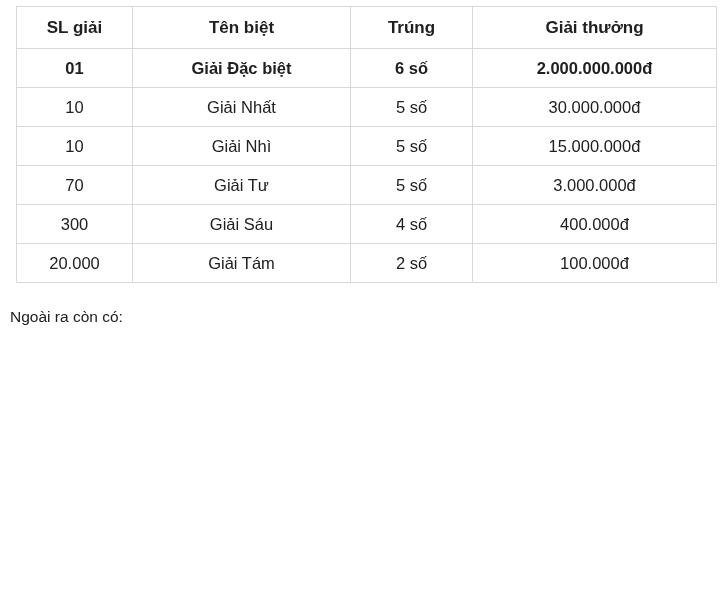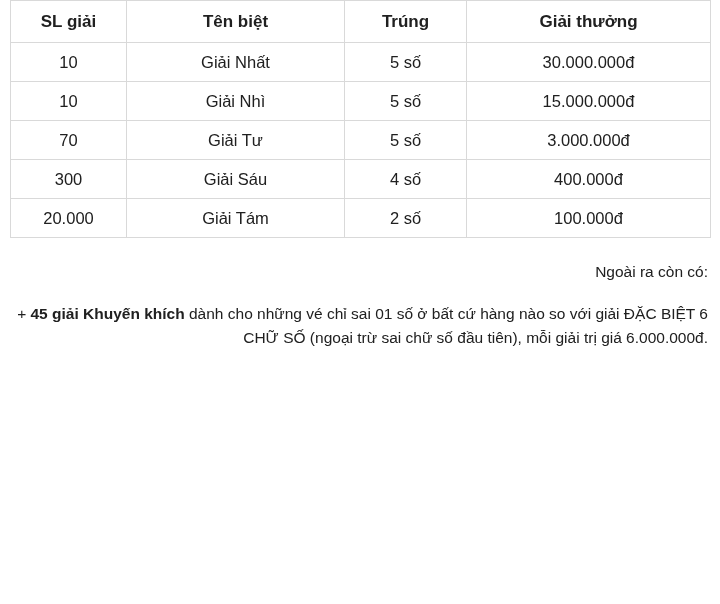--- a/index.html
+++ b/index.html
@@ -12,21 +12,21 @@
     background: #ffffff;
     font-family: "Liberation Sans", sans-serif;
     color: #1a1a1a;
     -webkit-font-smoothing: antialiased;
   }
   .page {
     width: 720px;
     height: 576px;
     position: relative;
     box-sizing: border-box;
-    padding: 0;
+    padding: 6px;
   }
   table.prize-table {
     border-collapse: collapse;
     width: 700px;
     margin: 0 0 0 10px;
     table-layout: fixed;
   }
   table.prize-table th,
   table.prize-table td {
     border: 1px solid #d9d9d9;
@@ -45,25 +45,24 @@
   }
   table.prize-table tbody tr.special td {
     font-weight: bold;
   }
   col.c1 { width: 116px; }
   col.c2 { width: 218px; }
   col.c3 { width: 122px; }
   col.c4 { width: 244px; }
 
   .notes {
-    margin: 22px 12px 0 16px;
+    margin: 22px 12px 0 4px;
     font-size: 15.5px;
     line-height: 1.55;
     color: #202020;
-    text-align: right;
   }
   .notes p {
     margin: 0 0 14px 0;
   }
   .notes p.intro {
     margin-bottom: 18px;
   }
   .notes b {
     font-weight: bold;
   }
@@ -82,20 +81,26 @@
     </colgroup>
     <thead>
       <tr>
         <th>SL giải</th>
         <th>Tên biệt</th>
         <th>Trúng</th>
         <th>Giải thưởng</th>
       </tr>
     </thead>
     <tbody>
+      <tr class="special">
+        <td>01</td>
+        <td>Giải Đặc biệt</td>
+        <td>6 số</td>
+        <td>2.000.000.000đ</td>
+      </tr>
       <tr>
         <td>10</td>
         <td>Giải Nhất</td>
         <td>5 số</td>
         <td>30.000.000đ</td>
       </tr>
       <tr>
         <td>10</td>
         <td>Giải Nhì</td>
         <td>5 số</td>
@@ -117,16 +122,15 @@
         <td>20.000</td>
         <td>Giải Tám</td>
         <td>2 số</td>
         <td>100.000đ</td>
       </tr>
     </tbody>
   </table>
 
   <div class="notes">
     <p class="intro">Ngoài ra còn có:</p>
-    <p><span>+ </span><b>45 giải Khuyến khích</b><span> dành cho những vé chỉ sai 01 số ở bất cứ hàng nào so với giải ĐẶC BIỆT 6 CHỮ SỐ (ngoại trừ sai chữ số đầu tiên), mỗi giải trị giá 6.000.000đ.</span></p>
   </div>
 
 </div>
 
 </body></html>

